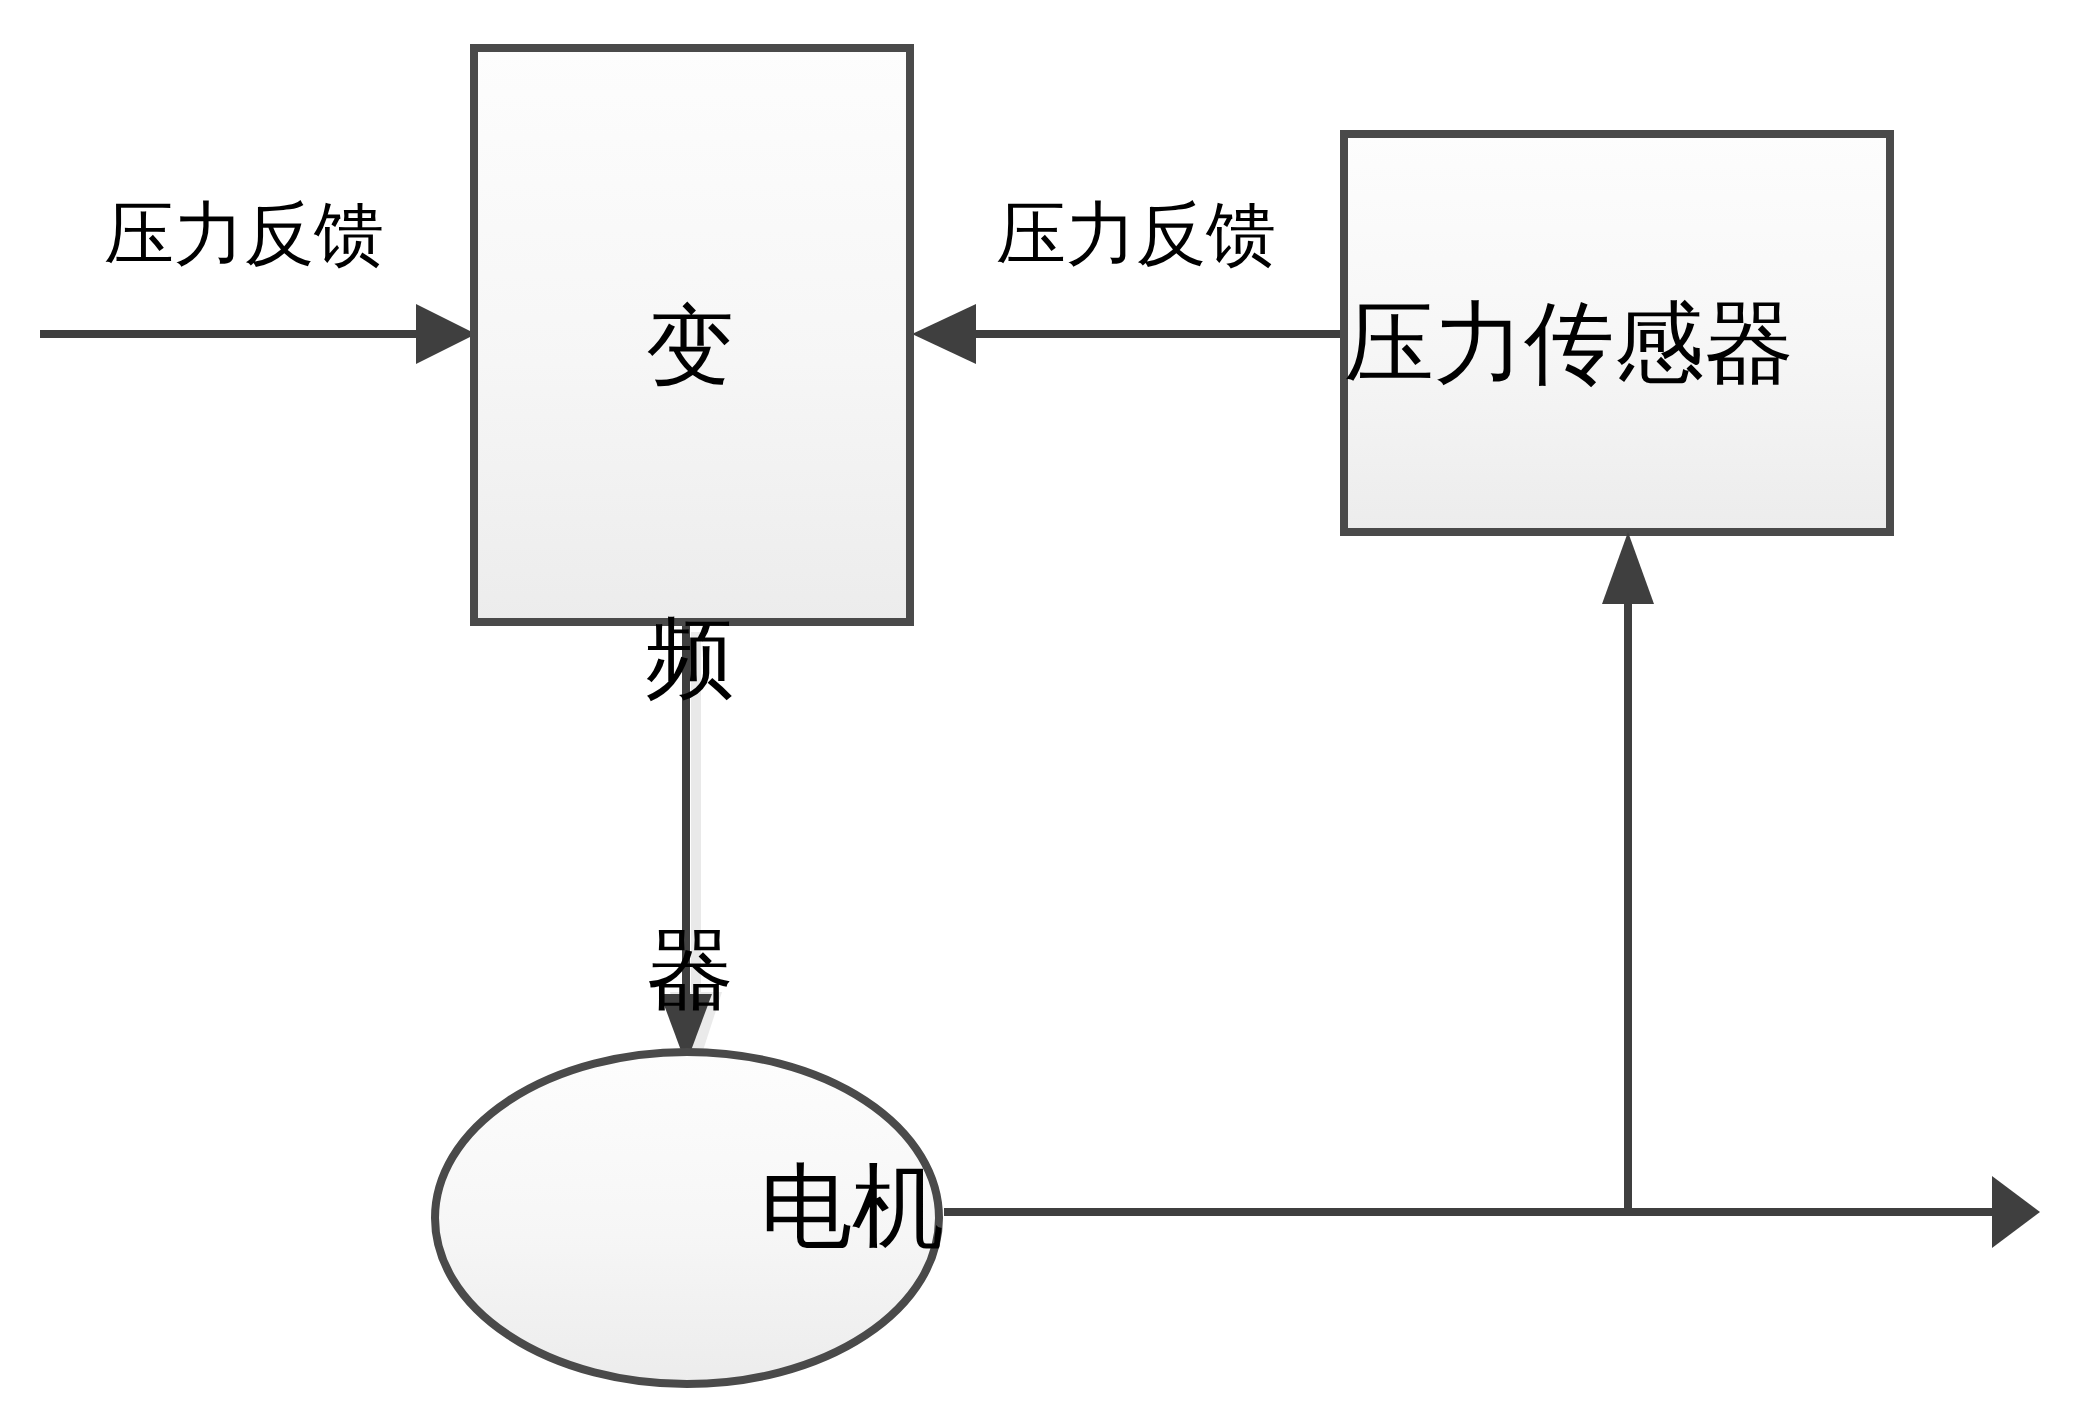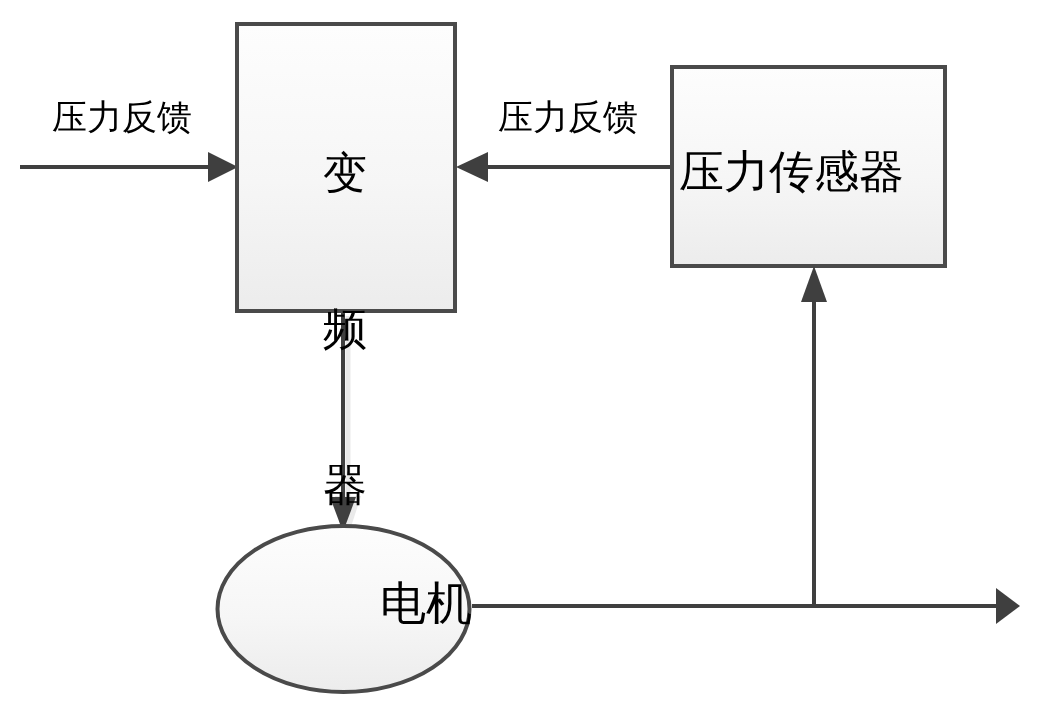--- a/index.html
+++ b/index.html
@@ -41,25 +41,24 @@
     letter-spacing: 0;
     text-align: center;
   }
   #vfd-label span {
     display: block;
     height: 68px;
     line-height: 68px;
   }
   
   #sensor-label {
-    left: 655px;
+    left: 672px;
     top: 150px;
     width: 273px;
     font-size: 45px;
-    text-align: center;
   }
   
   #motor-label {
     left: 215px;
     top: 581px;
     width: 257px;
     font-size: 46px;
     text-align: right;
   }
   

